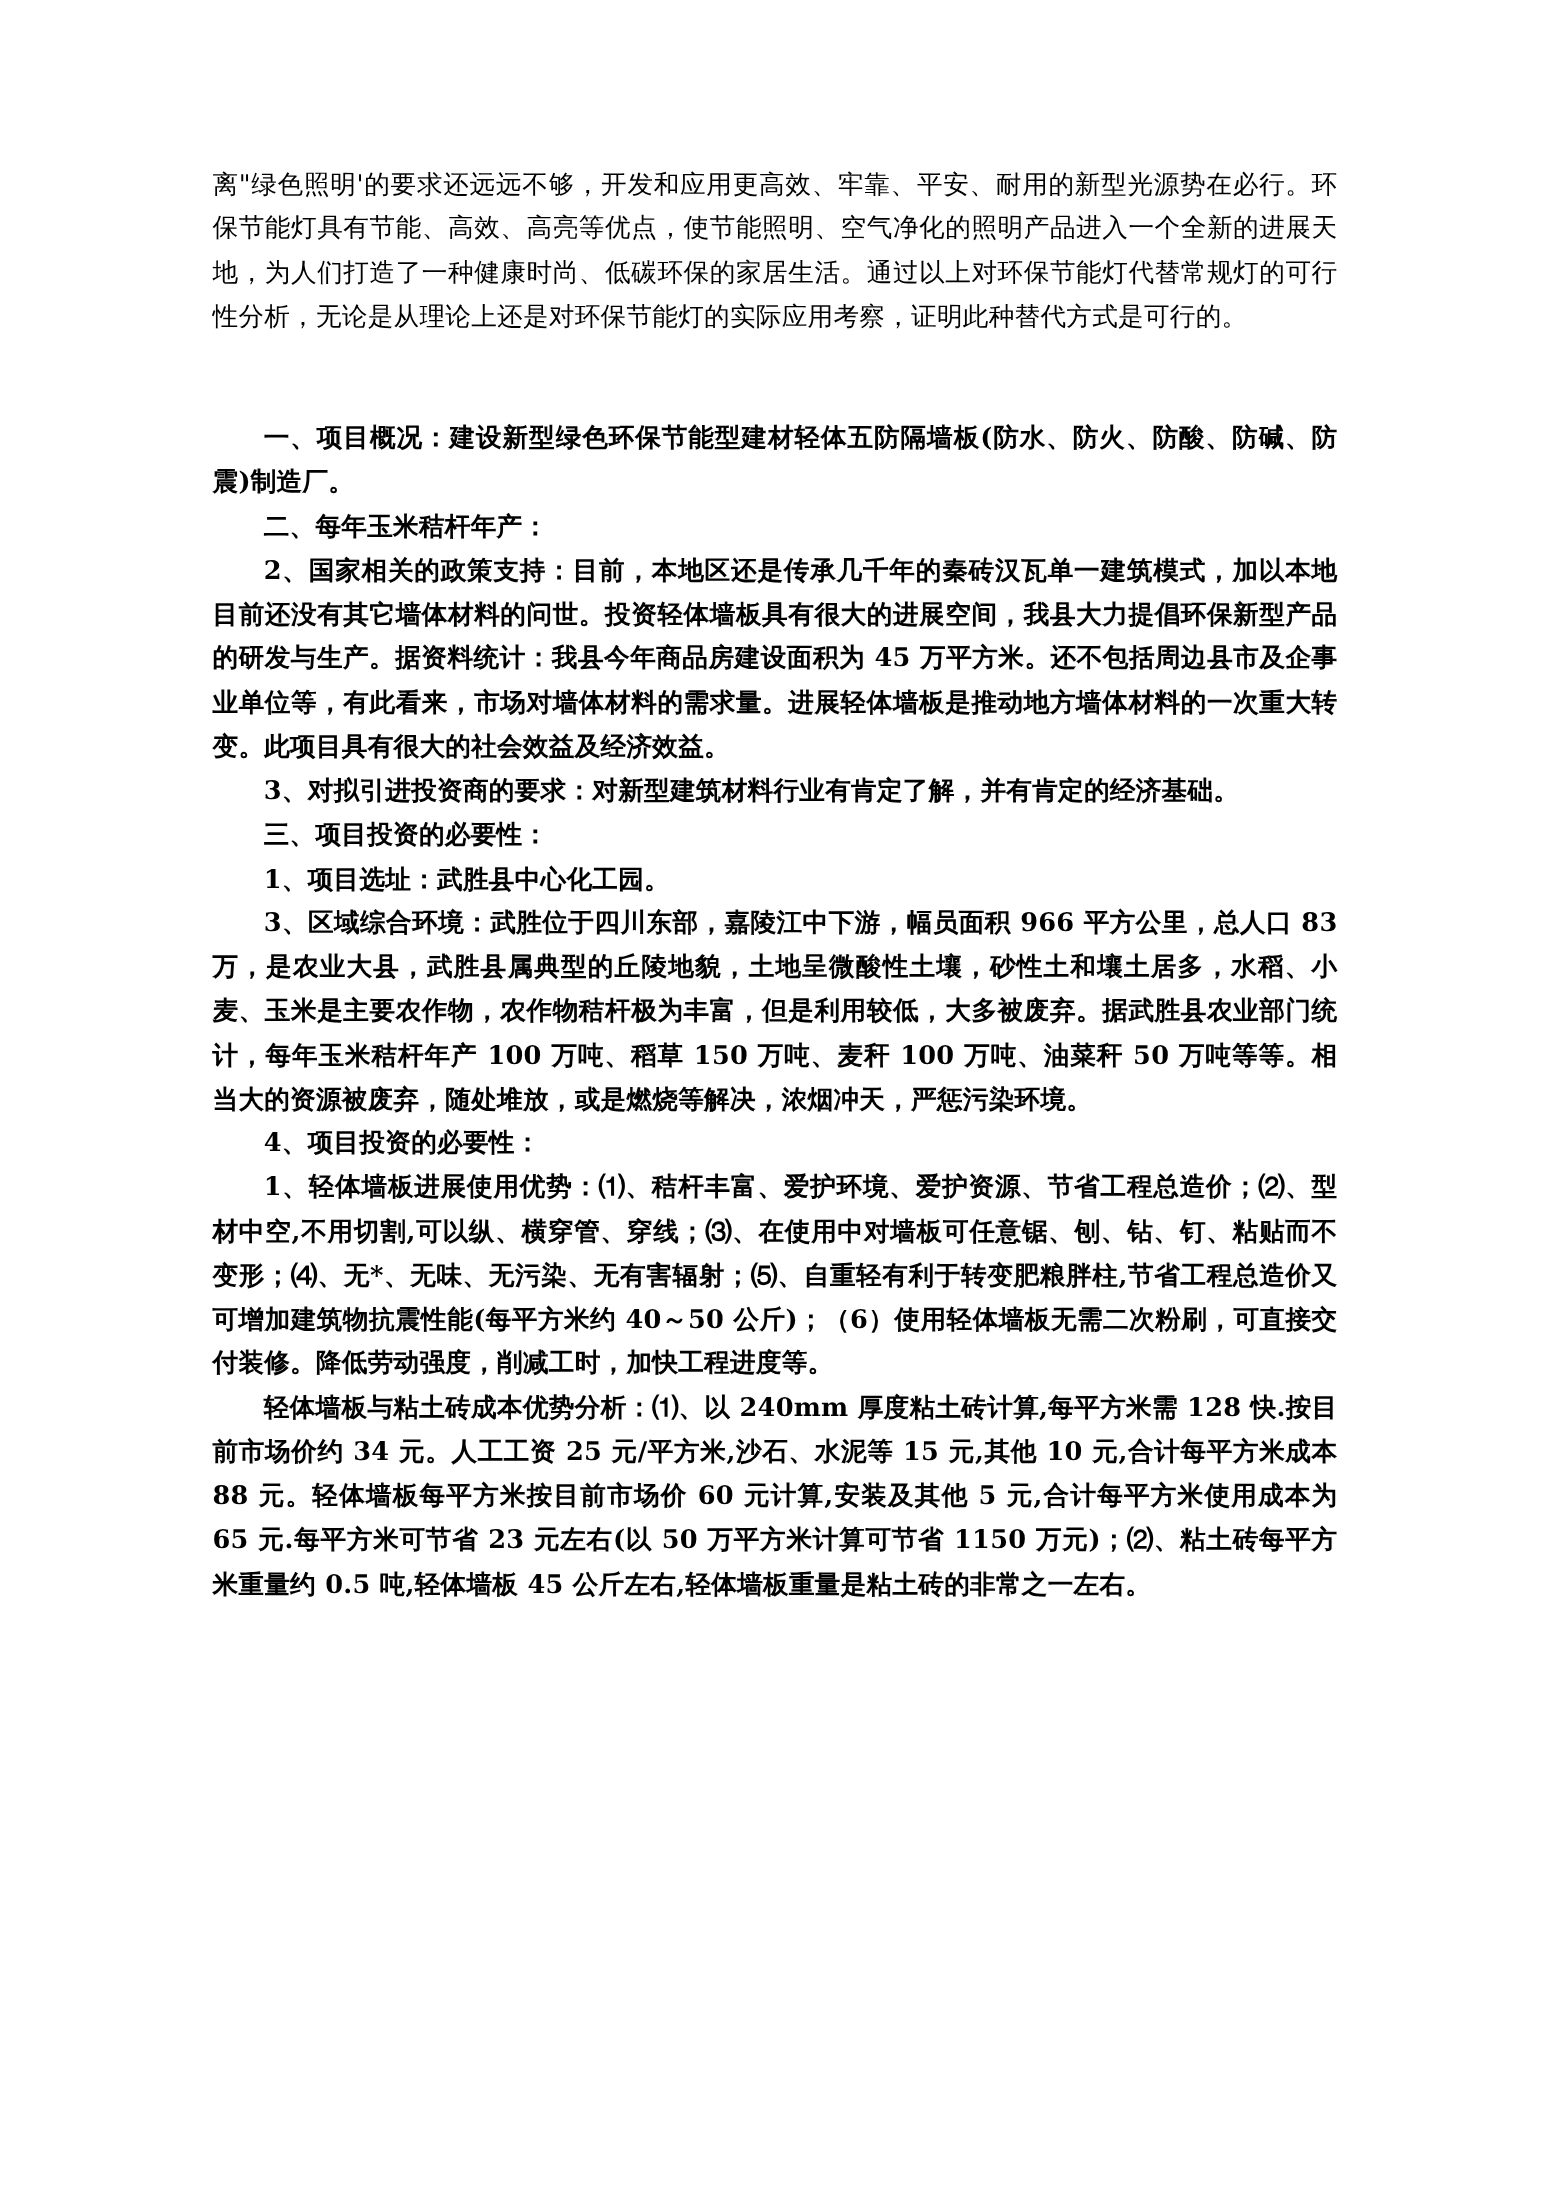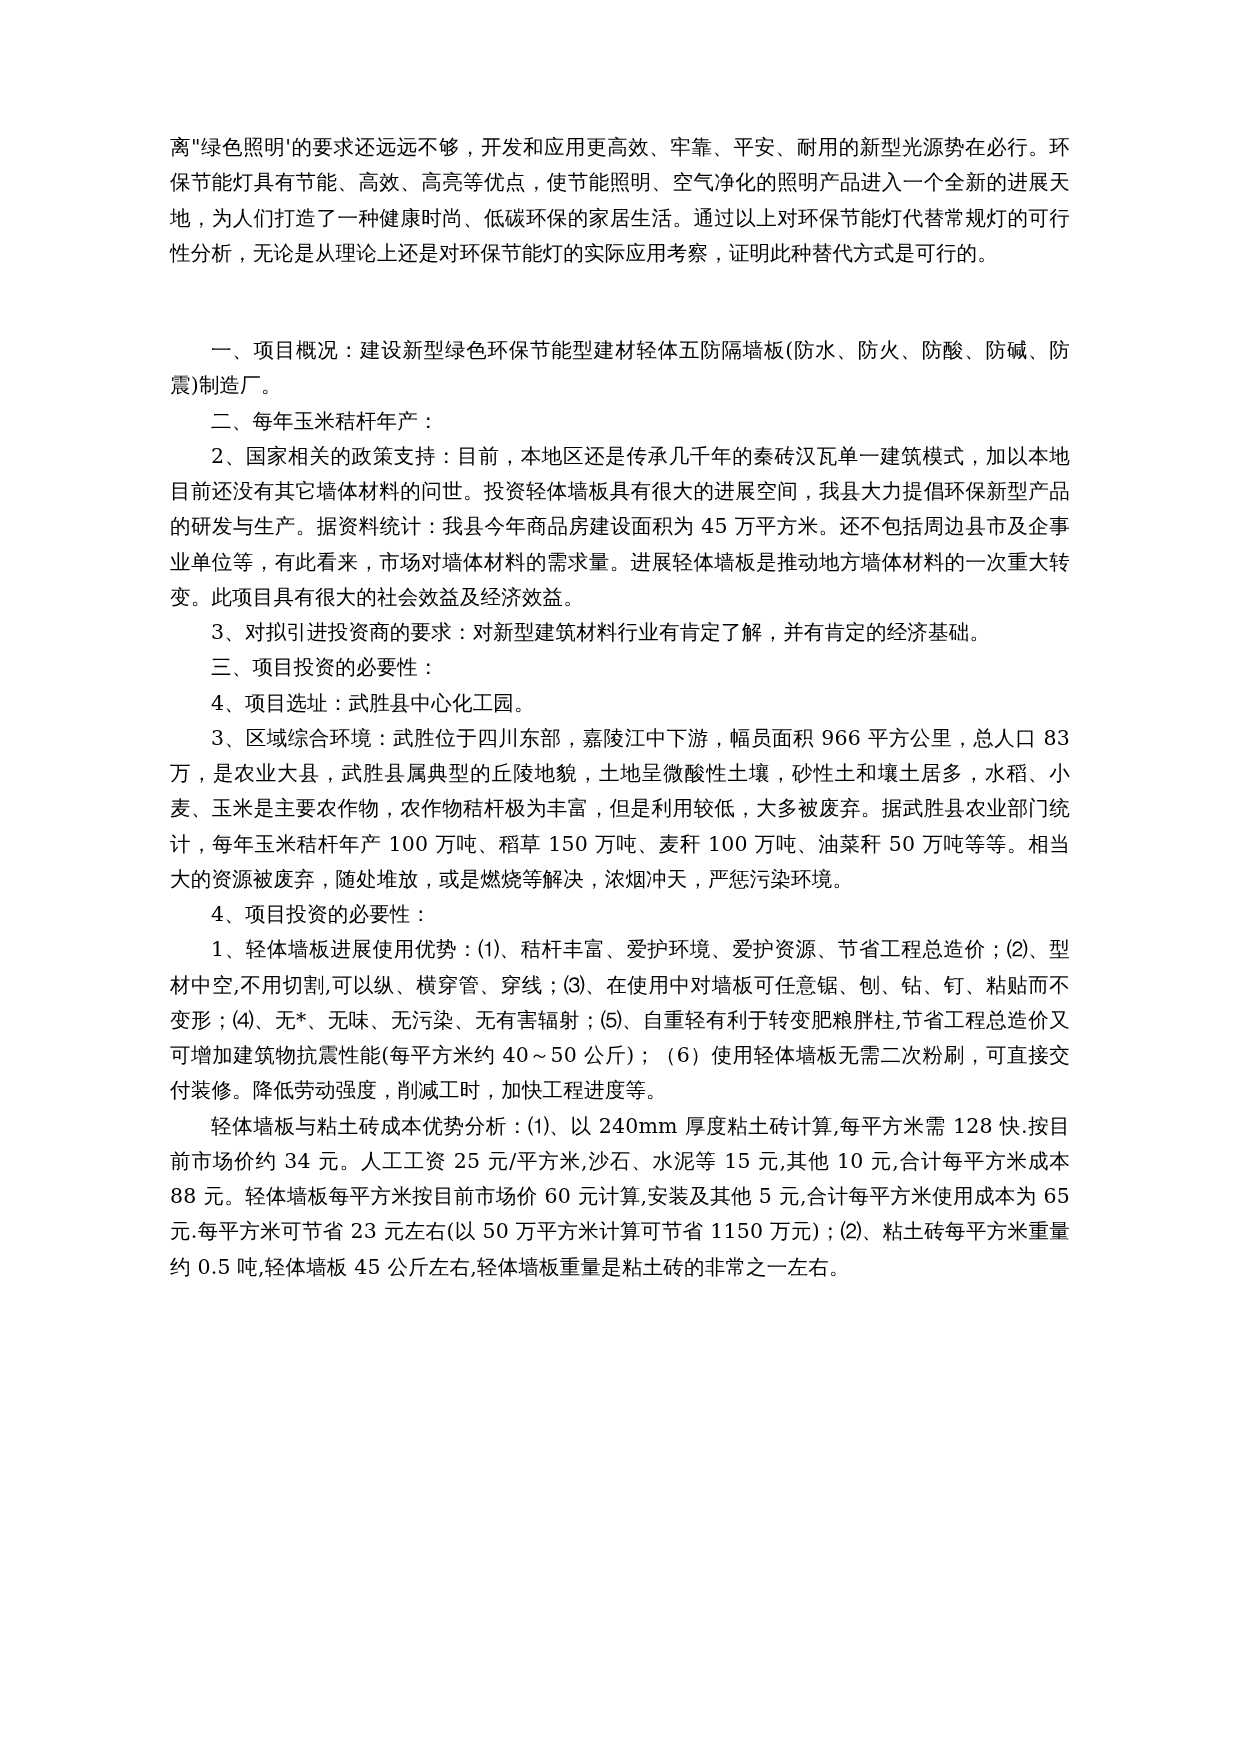--- a/index.html
+++ b/index.html
@@ -29,39 +29,40 @@
     letter-spacing: 0.2px;
   }
   p.indent {
     text-indent: 2em;
   }
   .gap-lg {
     height: 62px;
   }
   .para-block p {
     margin-bottom: 0px;
+    font-weight: bold;
   }
 </style>
 </head>
 <body>
 
 <div class="page">
   <div class="doc-body">
 
     <p class="intro">离"绿色照明'的要求还远远不够，开发和应用更高效、牢靠、平安、耐用的新型光源势在必行。环保节能灯具有节能、高效、高亮等优点，使节能照明、空气净化的照明产品进入一个全新的进展天地，为人们打造了一种健康时尚、低碳环保的家居生活。通过以上对环保节能灯代替常规灯的可行性分析，无论是从理论上还是对环保节能灯的实际应用考察，证明此种替代方式是可行的。</p>
 
     <div class="gap-lg"></div>
 
     <div class="para-block">
       <p class="indent">一、项目概况：建设新型绿色环保节能型建材轻体五防隔墙板(防水、防火、防酸、防碱、防震)制造厂。</p>
       <p class="indent">二、每年玉米秸杆年产：</p>
       <p class="indent">2、国家相关的政策支持：目前，本地区还是传承几千年的秦砖汉瓦单一建筑模式，加以本地目前还没有其它墙体材料的问世。投资轻体墙板具有很大的进展空间，我县大力提倡环保新型产品的研发与生产。据资料统计：我县今年商品房建设面积为 45 万平方米。还不包括周边县市及企事业单位等，有此看来，市场对墙体材料的需求量。进展轻体墙板是推动地方墙体材料的一次重大转变。此项目具有很大的社会效益及经济效益。</p>
       <p class="indent">3、对拟引进投资商的要求：对新型建筑材料行业有肯定了解，并有肯定的经济基础。</p>
       <p class="indent">三、项目投资的必要性：</p>
-      <p class="indent">4、项目选址：武胜县中心化工园。</p>
+      <p class="indent">1、项目选址：武胜县中心化工园。</p>
       <p class="indent">3、区域综合环境：武胜位于四川东部，嘉陵江中下游，幅员面积 966 平方公里，总人口 83 万，是农业大县，武胜县属典型的丘陵地貌，土地呈微酸性土壤，砂性土和壤土居多，水稻、小麦、玉米是主要农作物，农作物秸杆极为丰富，但是利用较低，大多被废弃。据武胜县农业部门统计，每年玉米秸杆年产 100 万吨、稻草 150 万吨、麦秆 100 万吨、油菜秆 50 万吨等等。相当大的资源被废弃，随处堆放，或是燃烧等解决，浓烟冲天，严惩污染环境。</p>
       <p class="indent">4、项目投资的必要性：</p>
       <p class="indent">1、轻体墙板进展使用优势：⑴、秸杆丰富、爱护环境、爱护资源、节省工程总造价；⑵、型材中空,不用切割,可以纵、横穿管、穿线；⑶、在使用中对墙板可任意锯、刨、钻、钉、粘贴而不变形；⑷、无*、无味、无污染、无有害辐射；⑸、自重轻有利于转变肥粮胖柱,节省工程总造价又可增加建筑物抗震性能(每平方米约 40～50 公斤)；（6）使用轻体墙板无需二次粉刷，可直接交付装修。降低劳动强度，削减工时，加快工程进度等。</p>
       <p class="indent">轻体墙板与粘土砖成本优势分析：⑴、以 240mm 厚度粘土砖计算,每平方米需 128 快.按目前市场价约 34 元。人工工资 25 元/平方米,沙石、水泥等 15 元,其他 10 元,合计每平方米成本 88 元。轻体墙板每平方米按目前市场价 60 元计算,安装及其他 5 元,合计每平方米使用成本为 65 元.每平方米可节省 23 元左右(以 50 万平方米计算可节省 1150 万元)；⑵、粘土砖每平方米重量约 0.5 吨,轻体墙板 45 公斤左右,轻体墙板重量是粘土砖的非常之一左右。</p>
     </div>
 
   </div>
 </div>
 
 </body></html>

